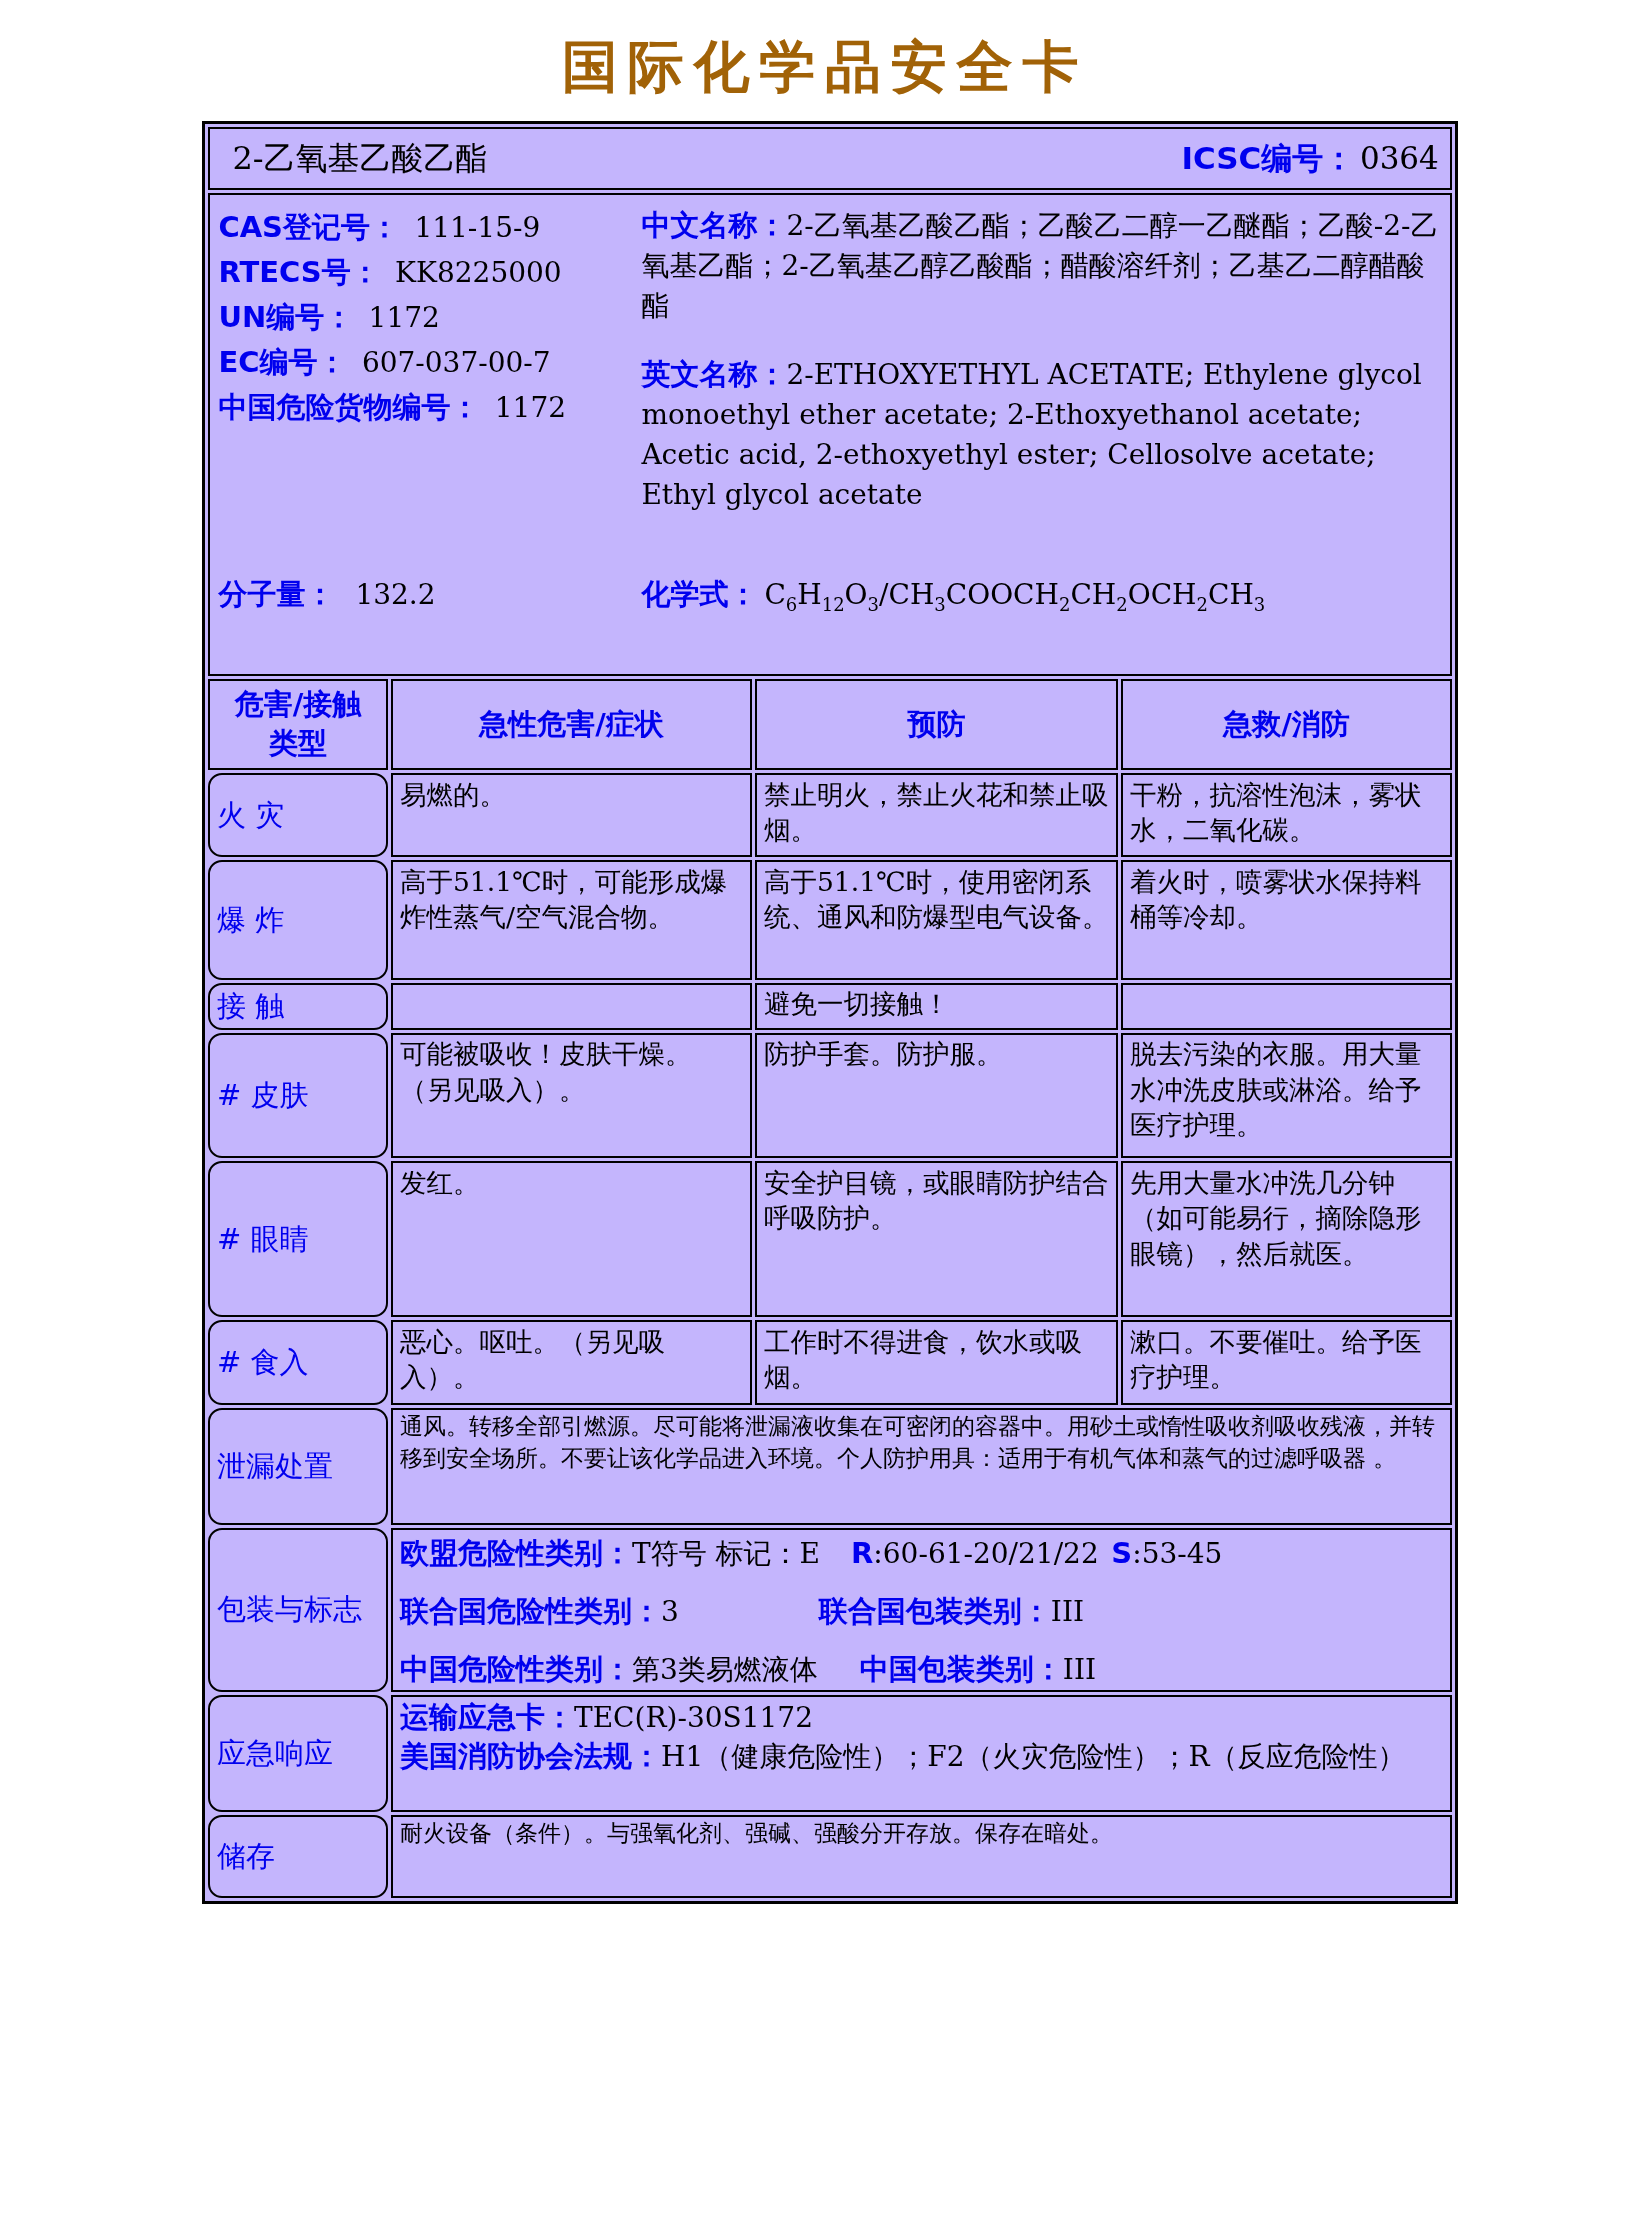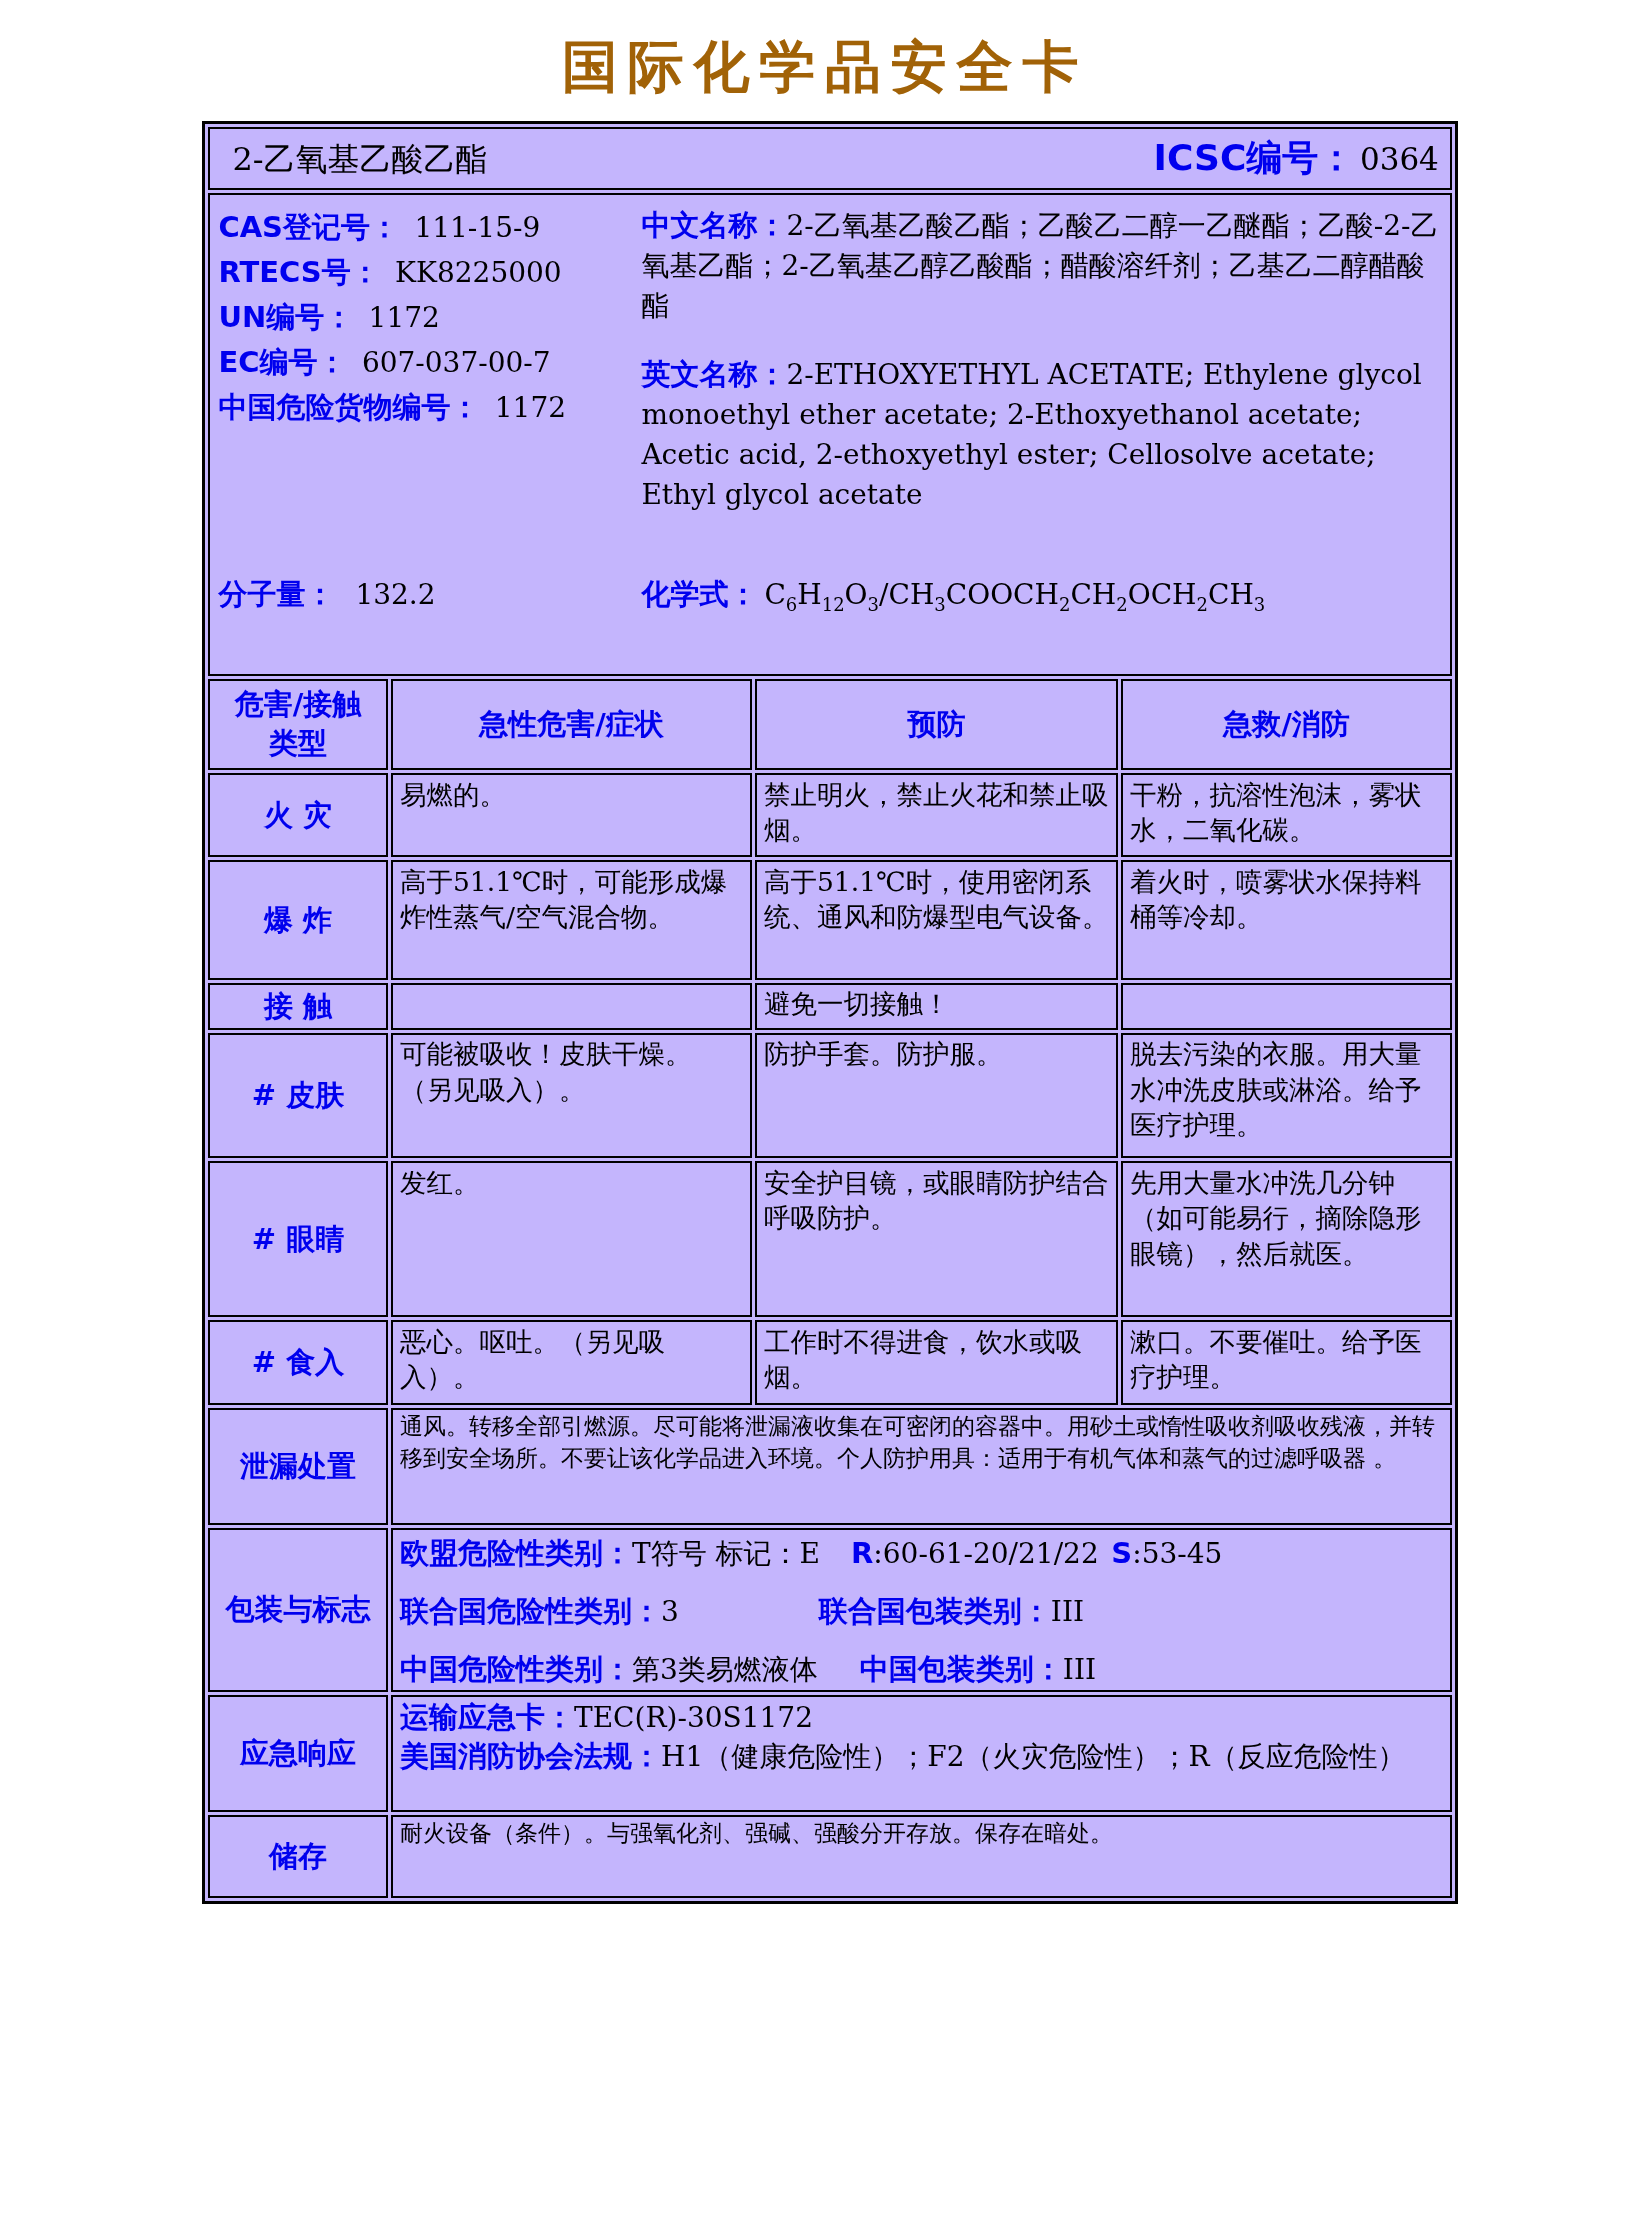--- a/index.html
+++ b/index.html
@@ -16,21 +16,21 @@
     table-layout:fixed;background:#c4b5fd;
   }
   td{border:2.1px solid #000;padding:1.4px 7px;vertical-align:top;font-size:26.5px;line-height:1.34;}
   .lbl{color:#0000ee;font-family:"DejaVu Sans","Liberation Sans",sans-serif;font-weight:bold;}
   .blk{color:#000;}
   
   tr.r-name td{height:56px;vertical-align:middle;}
   .name-row{display:flex;justify-content:space-between;align-items:baseline;}
   .chem-name{font-size:32px;padding-left:15.4px;}
   .icsc{font-size:31px;white-space:nowrap;padding-right:4.2px;}
-  .icsc .lbl{font-size:36px;}
+  .icsc .lbl{font-size:31px;}
   .icsc .num{margin-left:5.6px;}
   
   tr.r-info td{height:462px;padding:9.8px 8.4px 7px 8.4px;}
   .info-flex{display:flex;}
   .info-left{width:423px;flex:none;}
   .id-line{font-size:28px;line-height:45px;white-space:nowrap;}
   .id-line .lbl{font-size:29px;}
   .id-val{margin-left:15.4px;}
   .info-right{flex:1;}
   .names-p{margin:0;font-size:28px;line-height:40px;}
@@ -40,22 +40,22 @@
   .mol-left{width:423px;flex:none;font-size:28px;}
   .mol-left .lbl,.mol-right .lbl{font-size:29px;}
   .mol-left .id-val{margin-left:21px;}
   .mol-right{flex:1;font-size:28px;white-space:nowrap;}
   .formula{margin-left:7px;}
   .formula sub{font-size:18px;vertical-align:-7px;}
   
   tr.r-head td{height:85px;vertical-align:middle;text-align:center;}
   .hcell{color:#0000ee;font-family:"DejaVu Sans","Liberation Sans",sans-serif;font-weight:bold;font-size:29px;line-height:39px;}
   
-  td.type-cell{vertical-align:middle;text-align:center;color:#0000ee;
-    font-family:"DejaVu Sans","Liberation Sans",sans-serif;font-weight:bold;font-size:29px;white-space:nowrap;}
+  td.type-cell{vertical-align:middle;color:#0000ee;
+    font-family:"DejaVu Sans","Liberation Sans",sans-serif;font-weight:normal;font-size:29px;white-space:nowrap;border-radius:14px;}
   td.body-cell{padding:1.4px 7px;}
   tr.r-fire td{height:77px;}
   tr.r-expl td{height:113px;}
   tr.r-cont td{height:40px;}
   tr.r-inha td{height:81px;}
   tr.r-skin td{height:119px;}
   tr.r-eyes td{height:149px;}
   tr.r-inge td{height:78px;}
   tr.r-spill td{height:110px;}
   tr.r-pack td{height:156px;}

